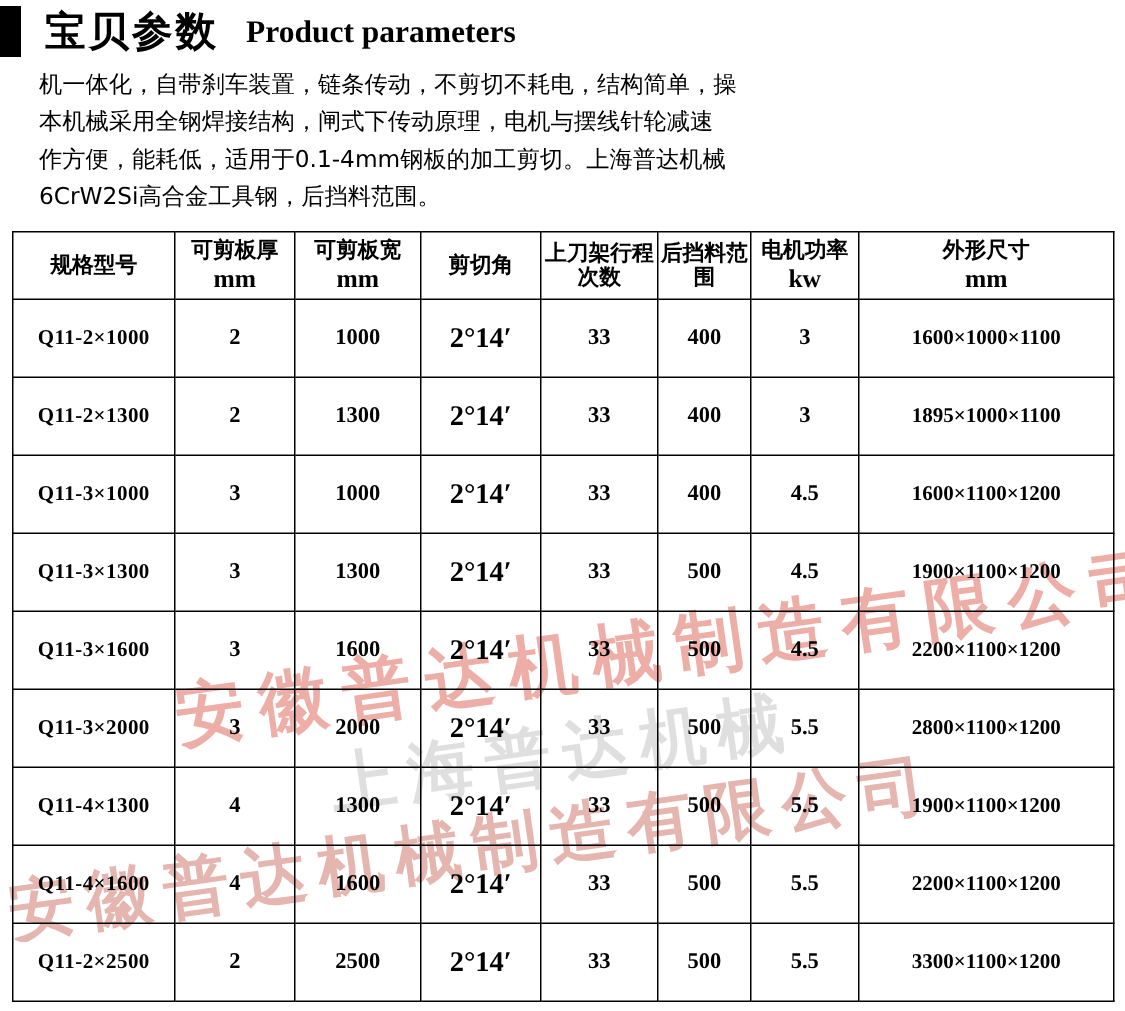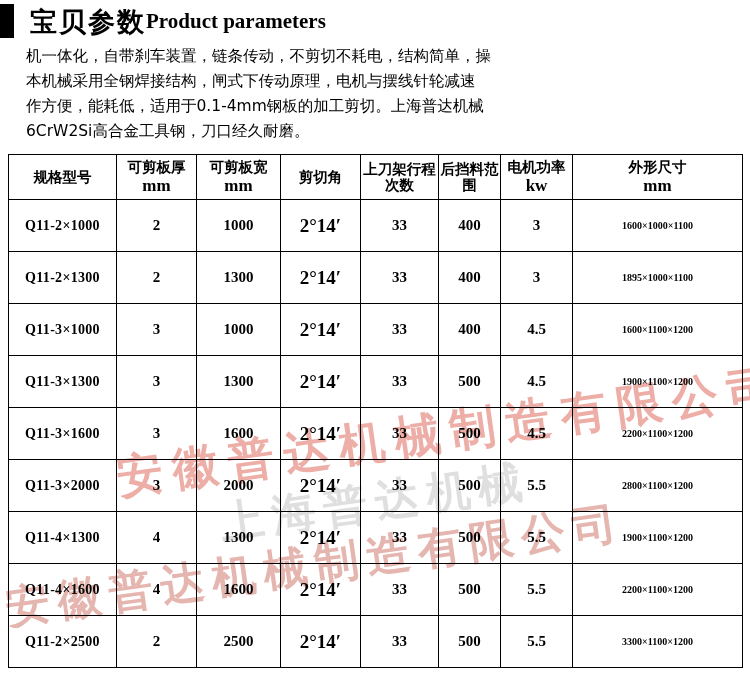--- a/index.html
+++ b/index.html
@@ -39,20 +39,21 @@
   .header-cn {
     font-size: 27px;
     font-weight: bold;
     letter-spacing: 2px;
     line-height: 1;
     font-family: "DejaVu Sans", "Liberation Sans", sans-serif;
   }
   .header-en {
     font-size: 21px;
     font-weight: bold;
+    margin-left: 18px;
     line-height: 1;
     font-family: "Liberation Serif", serif;
   }
 
   
   .desc {
     font-size: 15.5px;
     line-height: 1.62;
     padding: 2px 14px 6px 26px;
     text-align: justify;
@@ -96,21 +97,21 @@
     height: 49px;
     font-size: 15px;
     font-weight: bold;
     font-family: "Liberation Serif", serif;
   }
   table.spec tbody td.model {
     font-size: 14px;
     letter-spacing: 0.3px;
   }
   table.spec tbody td.dim {
-    font-size: 10px;
+    font-size: 14px;
   }
   table.spec tbody td.angle {
     font-size: 19px;
   }
 
   
   col.c0 { width: 108px; }
   col.c1 { width: 80px; }
   col.c2 { width: 84px; }
   col.c3 { width: 80px; }
@@ -175,21 +176,21 @@
   <div class="header">
     <div class="header-bar"></div>
     <div class="header-cn">宝贝参数</div>
     <div class="header-en">Product parameters</div>
   </div>
 
   <div class="desc">
     <div>机一体化，自带刹车装置，链条传动，不剪切不耗电，结构简单，操</div>
     <div>本机械采用全钢焊接结构，闸式下传动原理，电机与摆线针轮减速</div>
     <div>作方便，能耗低，适用于0.1-4mm钢板的加工剪切。上海普达机械</div>
-    <div>6CrW2Si高合金工具钢，刀口经久耐磨。</div>
+    <div>6CrW2Si高合金工具钢，后挡料范围。</div>
   </div>
 
   <div class="table-wrap">
 
     <div class="watermark">
       <div class="wm-line1">安徽普达机械制造有限公司</div>
       <div class="wm-line2">上海普达机械</div>
       <div class="wm-line3">安徽普达机械制造有限公司</div>
     </div>
 

